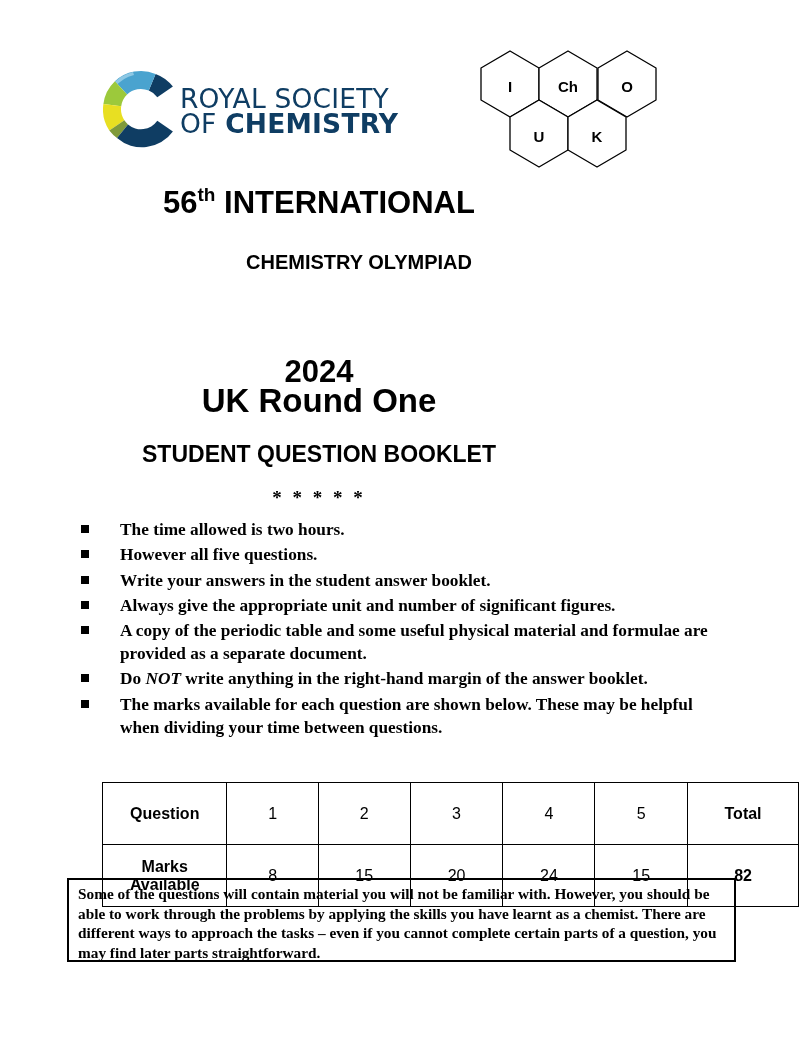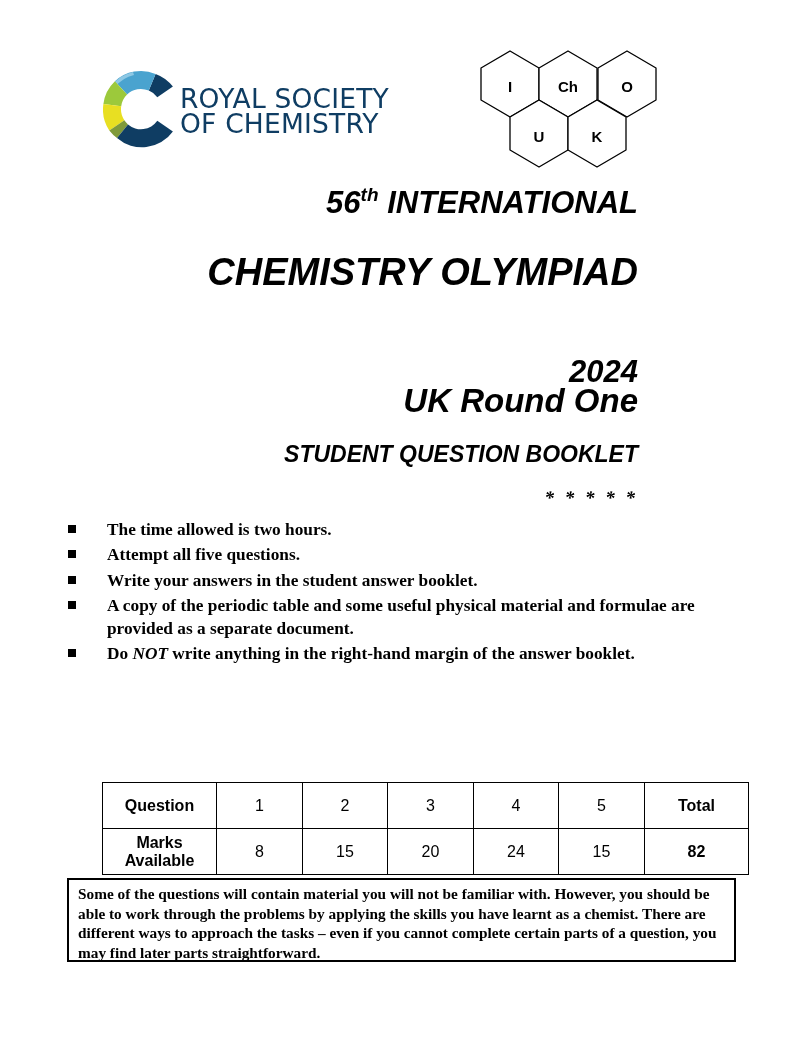--- a/index.html
+++ b/index.html
@@ -5,45 +5,45 @@
   html, body { margin: 0; padding: 0; background: #ffffff; }
   body { width: 799px; height: 1050px; position: relative; overflow: hidden; color: #000; }
   .abs { position: absolute; }
 
   
   #rsc-logo { left: 103px; top: 66px; width: 290px; height: 86px; }
   #rsc-mark { position: absolute; left: 0; top: 0; width: 78px; height: 86px; }
   .rsc-text { position: absolute; left: 77px; font-family: "DejaVu Sans", sans-serif; color: #0f3d63; white-space: nowrap; letter-spacing: 0.2px; }
   #rsc-line1 { top: 17px; font-size: 26.5px; font-weight: normal; }
   #rsc-line2 { top: 42px; font-size: 26.5px; }
-  #rsc-line2 .bold { font-weight: normal; }
+  #rsc-line2 .bold { font-weight: bold; }
 
   
   #icho-badge { left: 476px; top: 46px; width: 190px; height: 128px; }
   .hex-label { position: absolute; font-family: "Liberation Sans", sans-serif; font-weight: bold; font-size: 15px; transform: translate(-50%, -50%); white-space: nowrap; }
 
   
-  .heading { position: absolute; left: 0; width: 638px; text-align: right; font-family: "Liberation Sans", sans-serif; font-weight: bold; white-space: nowrap; font-style: italic; }
+  .heading { position: absolute; left: 0; width: 638px; text-align: center; font-family: "Liberation Sans", sans-serif; font-weight: bold; white-space: nowrap; }
   #h-line1 { top: 185px; font-size: 31px; }
   #h-line1 sup { font-size: 19px; vertical-align: 12px; line-height: 0; }
-  #h-line2 { top: 251px; font-size: 38px; }
+  #h-line2 { top: 251px; font-size: 20px; padding-left: 40px; }
   #h-line3 { top: 317px; font-size: 31px; margin-top: 37px; }
   #h-line4 { top: 382px; font-size: 33px; }
   #h-line5 { top: 441px; font-size: 23px; }
   #stars { top: 487px; font-size: 19px; font-family: "Liberation Serif", serif; letter-spacing: 3px; font-weight: bold; }
 
   
-  #instructions { left: 66px; top: 518px; width: 680px; margin: 0; padding: 0; list-style: none; font-family: "Liberation Serif", serif; font-weight: bold; font-size: 17.3px; line-height: 23px; }
+  #instructions { left: 79px; top: 518px; width: 680px; margin: 0; padding: 0; list-style: none; font-family: "Liberation Serif", serif; font-weight: bold; font-size: 17.3px; line-height: 23px; }
   #instructions li { position: relative; padding-left: 41px; margin-bottom: 2.3px; }
   #instructions .bullet { position: absolute; left: 2px; top: 7px; width: 8px; height: 8px; background: #000; }
   #instructions em { font-style: italic; }
 
   
   #marks-table { left: 102px; top: 782px; border-collapse: collapse; font-family: "Liberation Sans", sans-serif; font-size: 16px; }
-  #marks-table td { border: 1.3px solid #000; text-align: center; vertical-align: middle; padding: 4px; }
+  #marks-table td { border: 1.3px solid #000; text-align: center; vertical-align: middle; padding: 12px; }
   #marks-table tr.r1 td { height: 37px; }
   #marks-table tr.r2 td { height: 37px; }
   #marks-table td.hdr { font-weight: bold; line-height: 18px; }
   #marks-table td.total { font-weight: bold; }
 
   
   #note-box { left: 67px; top: 878px; width: 665px; height: 80px; border: 2px solid #000; box-sizing: content-box; }
   #note-text { position: absolute; left: 9px; top: 4px; width: 650px; font-family: "Liberation Serif", serif; font-weight: bold; font-size: 15.3px; line-height: 19.5px; }
 </style>
 </head>
@@ -91,25 +91,26 @@
 
 <div id="h-line1" class="heading"><span>56</span><sup>th</sup><span> INTERNATIONAL</span></div>
 <div id="h-line2" class="heading">CHEMISTRY OLYMPIAD</div>
 <div id="h-line3" class="heading">2024</div>
 <div id="h-line4" class="heading">UK Round One</div>
 <div id="h-line5" class="heading">STUDENT QUESTION BOOKLET</div>
 <div id="stars" class="heading">* * * * *</div>
 
 <ul id="instructions" class="abs">
   <li><span class="bullet"></span><span>The time allowed is two hours.</span></li>
-  <li><span class="bullet"></span><span>Attempt all five questions.</span></li>
+  <li><span class="bullet"></span><span>However all five questions.</span></li>
   <li><span class="bullet"></span><span>Write your answers in the student answer booklet.</span></li>
-  <li><span class="bullet"></span></li>
+  <li><span class="bullet"></span><span>Always give the appropriate unit and number of significant figures.</span></li>
   <li style="width:600px;"><span class="bullet"></span><span>A copy of the periodic table and some useful physical material and formulae are provided as a separate document.</span></li>
   <li><span class="bullet"></span><span>Do </span><em>NOT</em><span> write anything in the right-hand margin of the answer booklet.</span></li>
+  <li style="width:600px;"><span class="bullet"></span><span>The marks available for each question are shown below. These may be helpful when dividing your time between questions.</span></li>
 </ul>
 
 <table id="marks-table" class="abs">
   <tbody>
       <tr class="r1">
     <td class="hdr" style="width:105px;">Question</td>
     <td style="width:77px;">1</td>
     <td style="width:76px;">2</td>
     <td style="width:77px;">3</td>
     <td style="width:76px;">4</td>

